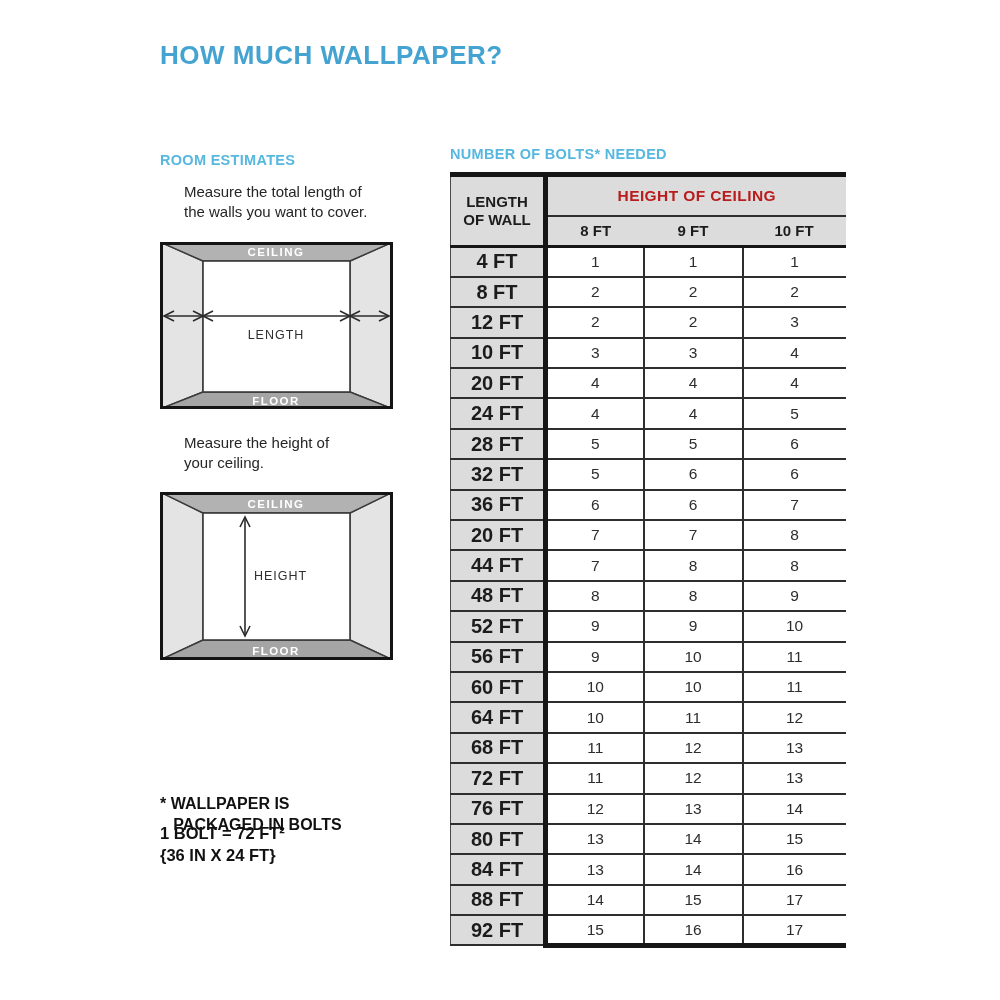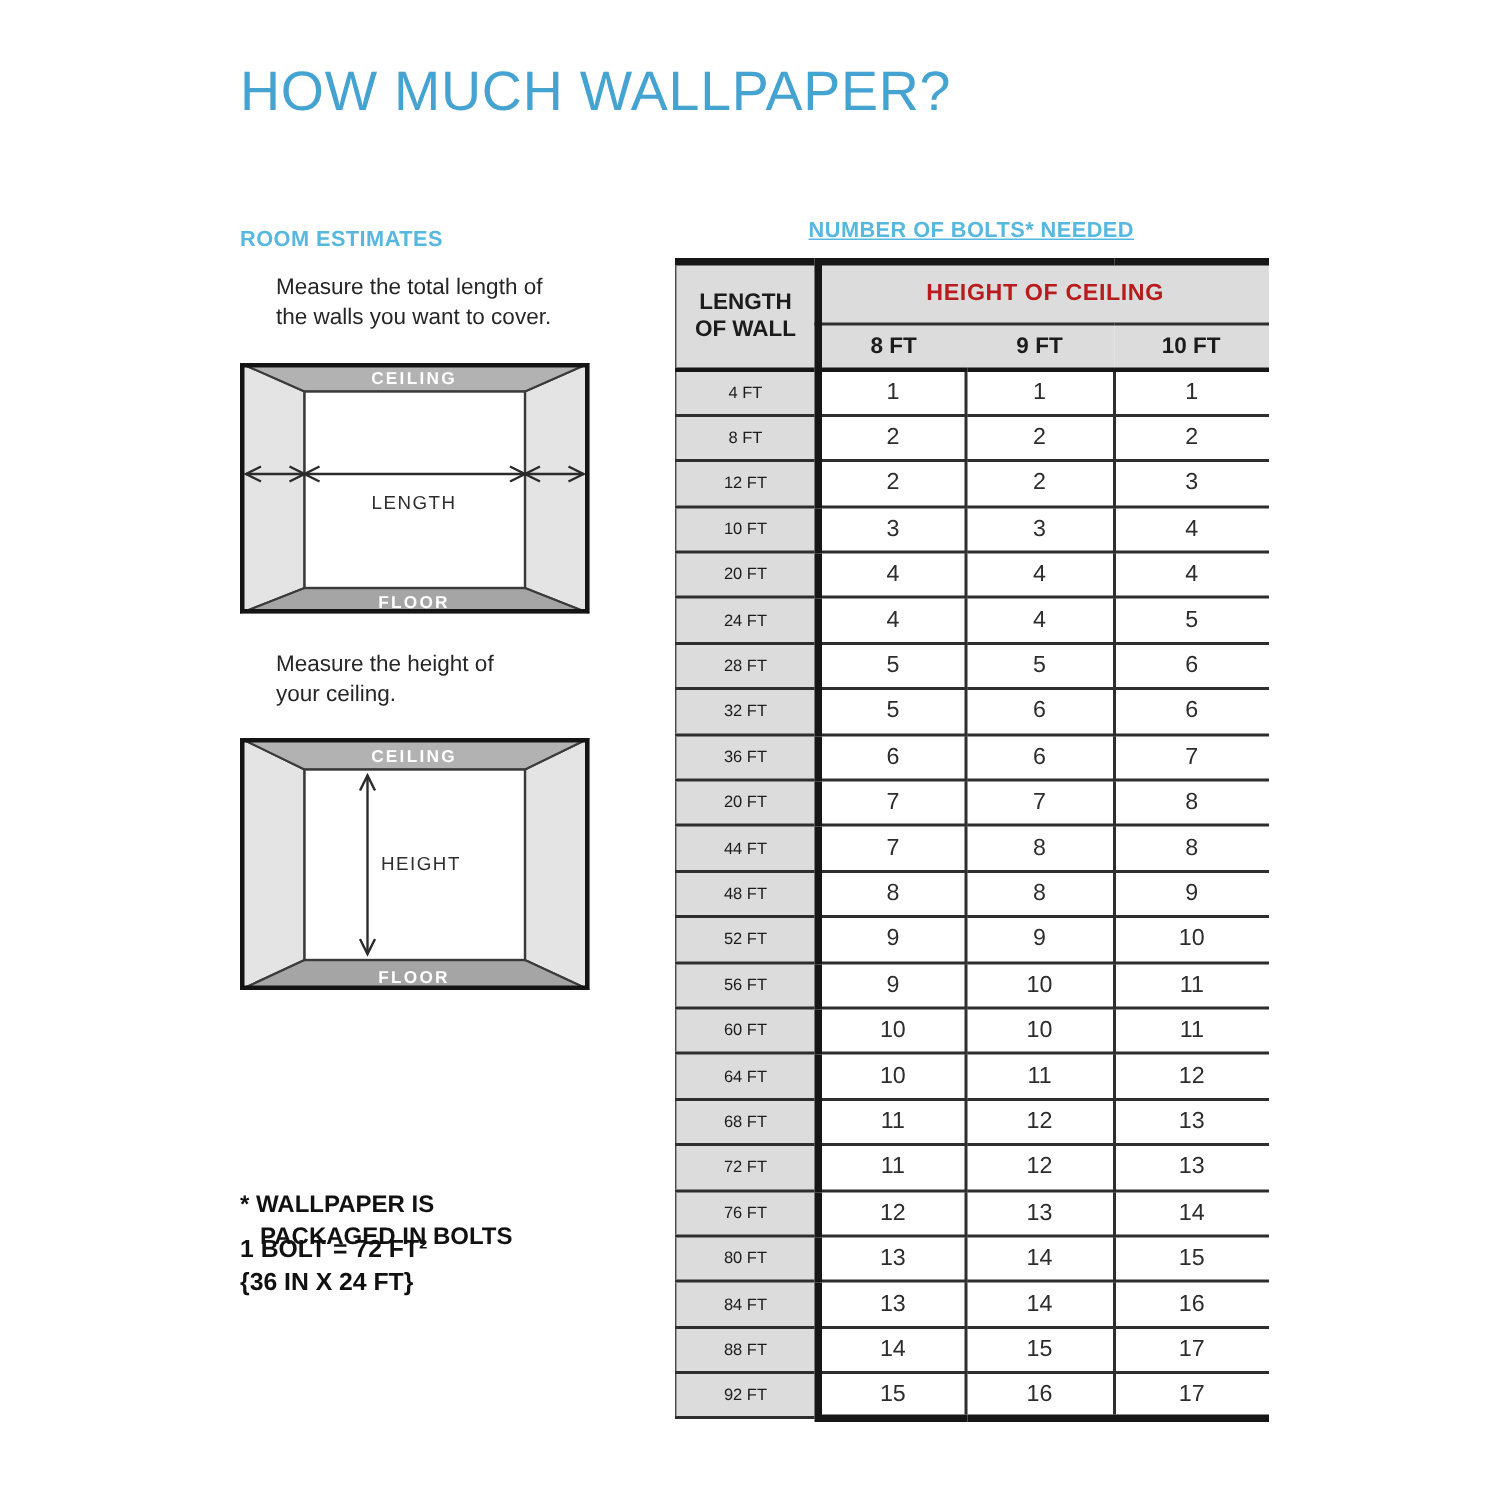--- a/index.html
+++ b/index.html
@@ -17,34 +17,34 @@
     width: 1000px;
     height: 1000px;
     background: #ffffff;
     overflow: hidden;
     font-family: "Liberation Sans", sans-serif;
     color: var(--text);
   }
   .page-title {
     position: absolute;
     left: 160px; top: 40px;
-    font-size: 37px;
-    font-weight: normal;
+    font-size: 26px;
+    font-weight: bold;
     color: var(--accent);
     letter-spacing: 0.5px;
   }
   .section-heading {
     position: absolute;
     font-size: 14.5px;
     font-weight: bold;
     color: var(--accent-light);
     letter-spacing: 0.3px;
   }
   .room-estimates-heading { left: 160px; top: 152px; }
-  .bolts-heading { left: 450px; top: 146px; width: 395px; text-align: center; text-decoration: underline; }
+  .bolts-heading { left: 450px; top: 146px; width: 395px; text-align: left; }
   .body-text {
     position: absolute;
     left: 160px;
     font-size: 15px;
     line-height: 19.5px;
     color: var(--text);
     white-space: pre-line;
     margin-left: 24px;
   }
   .step1 { top: 182px; }
@@ -132,22 +132,22 @@
     color: #1c1c1c;
   }
   .header-row-1 { height: 41px; }
   .header-row-2 { height: 31px; }
   .data-row { height: 30.4px; }
   .label-cell {
     background: var(--table-header-bg);
     border-left: 1px solid #4a4a4a;
     border-right: 5px solid var(--border-dark);
     border-bottom: 2px solid var(--line);
-    font-size: 11px;
-    font-weight: normal;
+    font-size: 20px;
+    font-weight: bold;
     color: #1c1c1c;
   }
   .value-cell {
     background: #ffffff;
     border-bottom: 2px solid var(--line);
     border-right: 2px solid var(--line);
     font-size: 15.5px;
     color: #2d2d2d;
   }
   .value-cell.last-col { border-right: none; }

